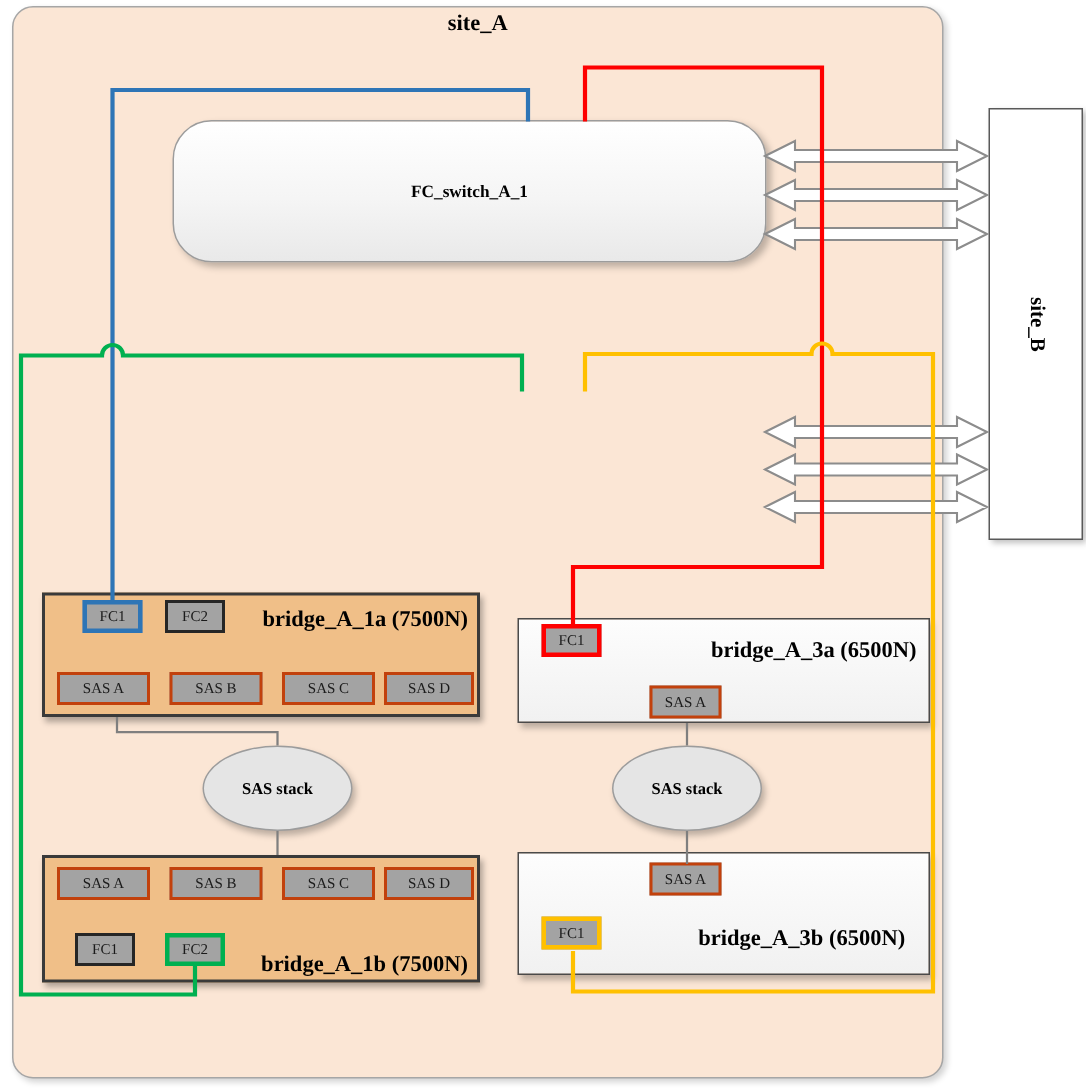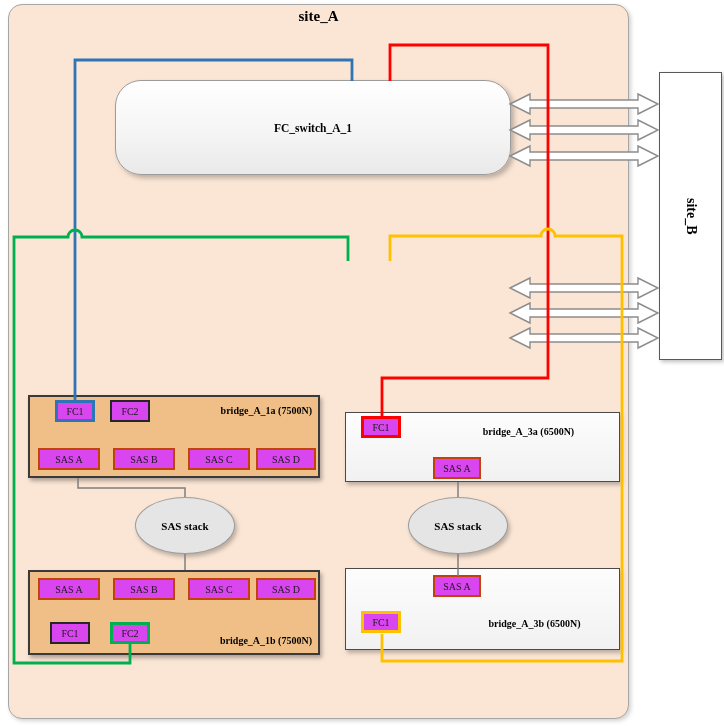--- a/index.html
+++ b/index.html
@@ -43,28 +43,28 @@
     box-shadow:2px 3px 4px rgba(0,0,0,.3);
   }
   .bridge-white{
     background:linear-gradient(180deg,#fdfdfd,#f1f1f1);
     border:1.6px solid #4a4a4a;box-shadow:2px 3px 4px rgba(0,0,0,.25);
   }
   .bridge-a1a{left:28px;top:395px;width:292px;height:83px;}
   .bridge-a1b{left:28px;top:570px;width:292px;height:85px;}
   .bridge-a3a{left:345px;top:412px;width:275px;height:70px;}
   .bridge-a3b{left:345px;top:568px;width:275px;height:82px;}
-  .bridge-label{position:absolute;font-weight:bold;font-size:10px;white-space:nowrap;}
+  .bridge-label{position:absolute;font-weight:bold;font-size:15px;white-space:nowrap;}
   .bridge-a1a .bridge-label{right:6px;top:8px;}
   .bridge-a1b .bridge-label{right:6px;top:63px;}
-  .bridge-a3a .bridge-label{left:100px;right:8px;top:13px;text-align:center;}
+  .bridge-a3a .bridge-label{left:100px;right:8px;top:13px;text-align:right;}
   .bridge-a3b .bridge-label{left:112px;right:8px;top:49px;text-align:center;}
   
   .port{
-    position:absolute;background:#d946ef;box-sizing:border-box;
+    position:absolute;background:#a3a3a3;box-sizing:border-box;
     display:flex;align-items:center;justify-content:center;
     font-size:10px;color:#1a1a1a;white-space:nowrap;
   }
   .pb-blue{border:3px solid #2e75b6;}
   .pb-black{border:2.5px solid #262626;}
   .pb-green{border:3px solid #00b050;}
   .pb-red{border:3px solid #fe0000;}
   .pb-orange{border:3px solid #ffc000;}
   .pb-sas{border:2px solid #c2410c;}
   .bridge-a1a .p-fc1{left:25px;top:3px;width:40px;height:22px;}

